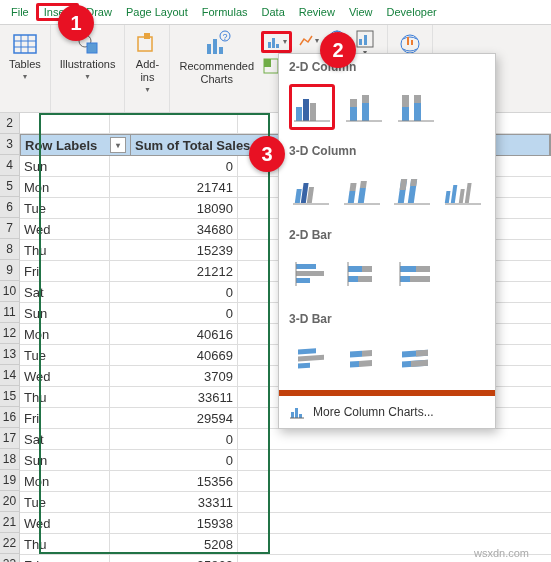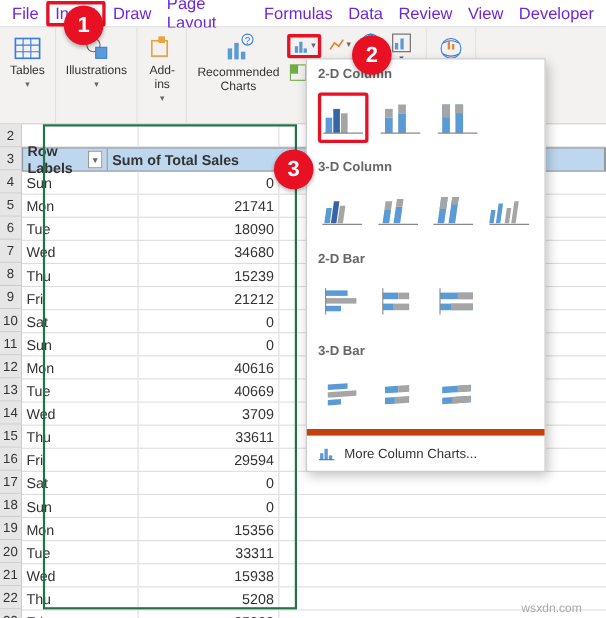--- a/index.html
+++ b/index.html
@@ -1,40 +1,40 @@
 <!DOCTYPE html>
 <html><head>
 <meta charset="utf-8">
 <style>
 *{margin:0;padding:0;box-sizing:border-box;font-family:'Segoe UI',Arial,sans-serif;user-select:none}
 body{width:551px;height:562px;background:#fff;font-size:13px;color:#333;position:relative;overflow:hidden}
 .tabs{display:flex;background:#fff;border-bottom:1px solid #d4d4d4;height:25px;align-items:center;padding:0 4px}
-.tab{padding:3px 7px;font-size:15px;color:#6d28d9;cursor:pointer}
+.tab{padding:3px 7px;font-size:11px;color:#15803d;cursor:pointer}
 .tab.hi{border:3px solid #e81123;border-radius:2px;padding:0px 5px}
 
 .ribbon{display:flex;background:#f3f2f1;border-bottom:1px solid #d4d4d4;height:88px;position:relative}
 .rgroup{display:flex;flex-direction:column;align-items:center;padding:2px 6px;border-right:1px solid #e0e0e0;justify-content:space-between}
 .rtop{display:flex;align-items:flex-start;gap:2px;flex:1;padding-top:2px}
 .rbtn{display:flex;flex-direction:column;align-items:center;justify-content:center;cursor:pointer;padding:2px 3px;font-size:11px;text-align:center;line-height:13px}
 .rbtn svg{margin-bottom:1px}
 .glabel{font-size:11px;color:#666;padding-bottom:2px}
 .chev{font-size:8px;color:#666;margin-top:-1px}
 
 .sheet{display:flex;position:absolute;top:113px;left:0;right:0;bottom:0}
 .rowhdrs{width:20px;background:#e6e6e6;border-right:1px solid #ccc}
 .rowhdr{height:21px;display:flex;align-items:center;justify-content:center;font-size:12px;color:#333;border-bottom:1px solid #ccc;background:#e6e6e6}
 .cells{flex:1}
 .hdrrow{display:flex;height:22px;background:#BDD7EE;border:1px solid #999}
 .hdrcell{display:flex;align-items:center;padding:0 4px;font-size:13px;font-weight:bold;border-right:1px solid #999}
-.hdrcell.a{width:77px}
+.hdrcell.a{width:110px}
 .hdrcell.b{width:128px;flex:1}
 .ddbtn{width:16px;height:16px;border:1px solid #999;background:#fff;display:flex;align-items:center;justify-content:center;font-size:8px;margin-left:auto;color:#666}
 .datarow{display:flex;height:21px;border-bottom:1px solid #ddd}
 .cell{padding:0 4px;display:flex;align-items:center;font-size:13px;border-right:1px solid #ddd}
-.cell.a{width:106px}
+.cell.a{width:90px}
 .cell.b{width:128px;justify-content:flex-end}
 .dsel{position:absolute;left:19px;top:0px;width:231px;height:441px;border:2px solid #217346;pointer-events:none}
 
 .callout{position:absolute;width:36px;height:36px;border-radius:50%;background:#e81123;color:#fff;display:flex;align-items:center;justify-content:center;font-size:20px;font-weight:bold;z-index:50;box-shadow:0 2px 4px rgba(0,0,0,0.3)}
 .c1{top:5px;left:58px}
 .c2{top:32px;left:320px}
 .c3{top:136px;left:249px}
 
 .dropdown{position:absolute;top:53px;left:278px;width:218px;background:#fff;border:1px solid #c6c6c6;box-shadow:2px 4px 10px rgba(0,0,0,.25);z-index:20}
 .ddhead{font-size:12px;font-weight:600;color:#666;padding:6px 10px}

